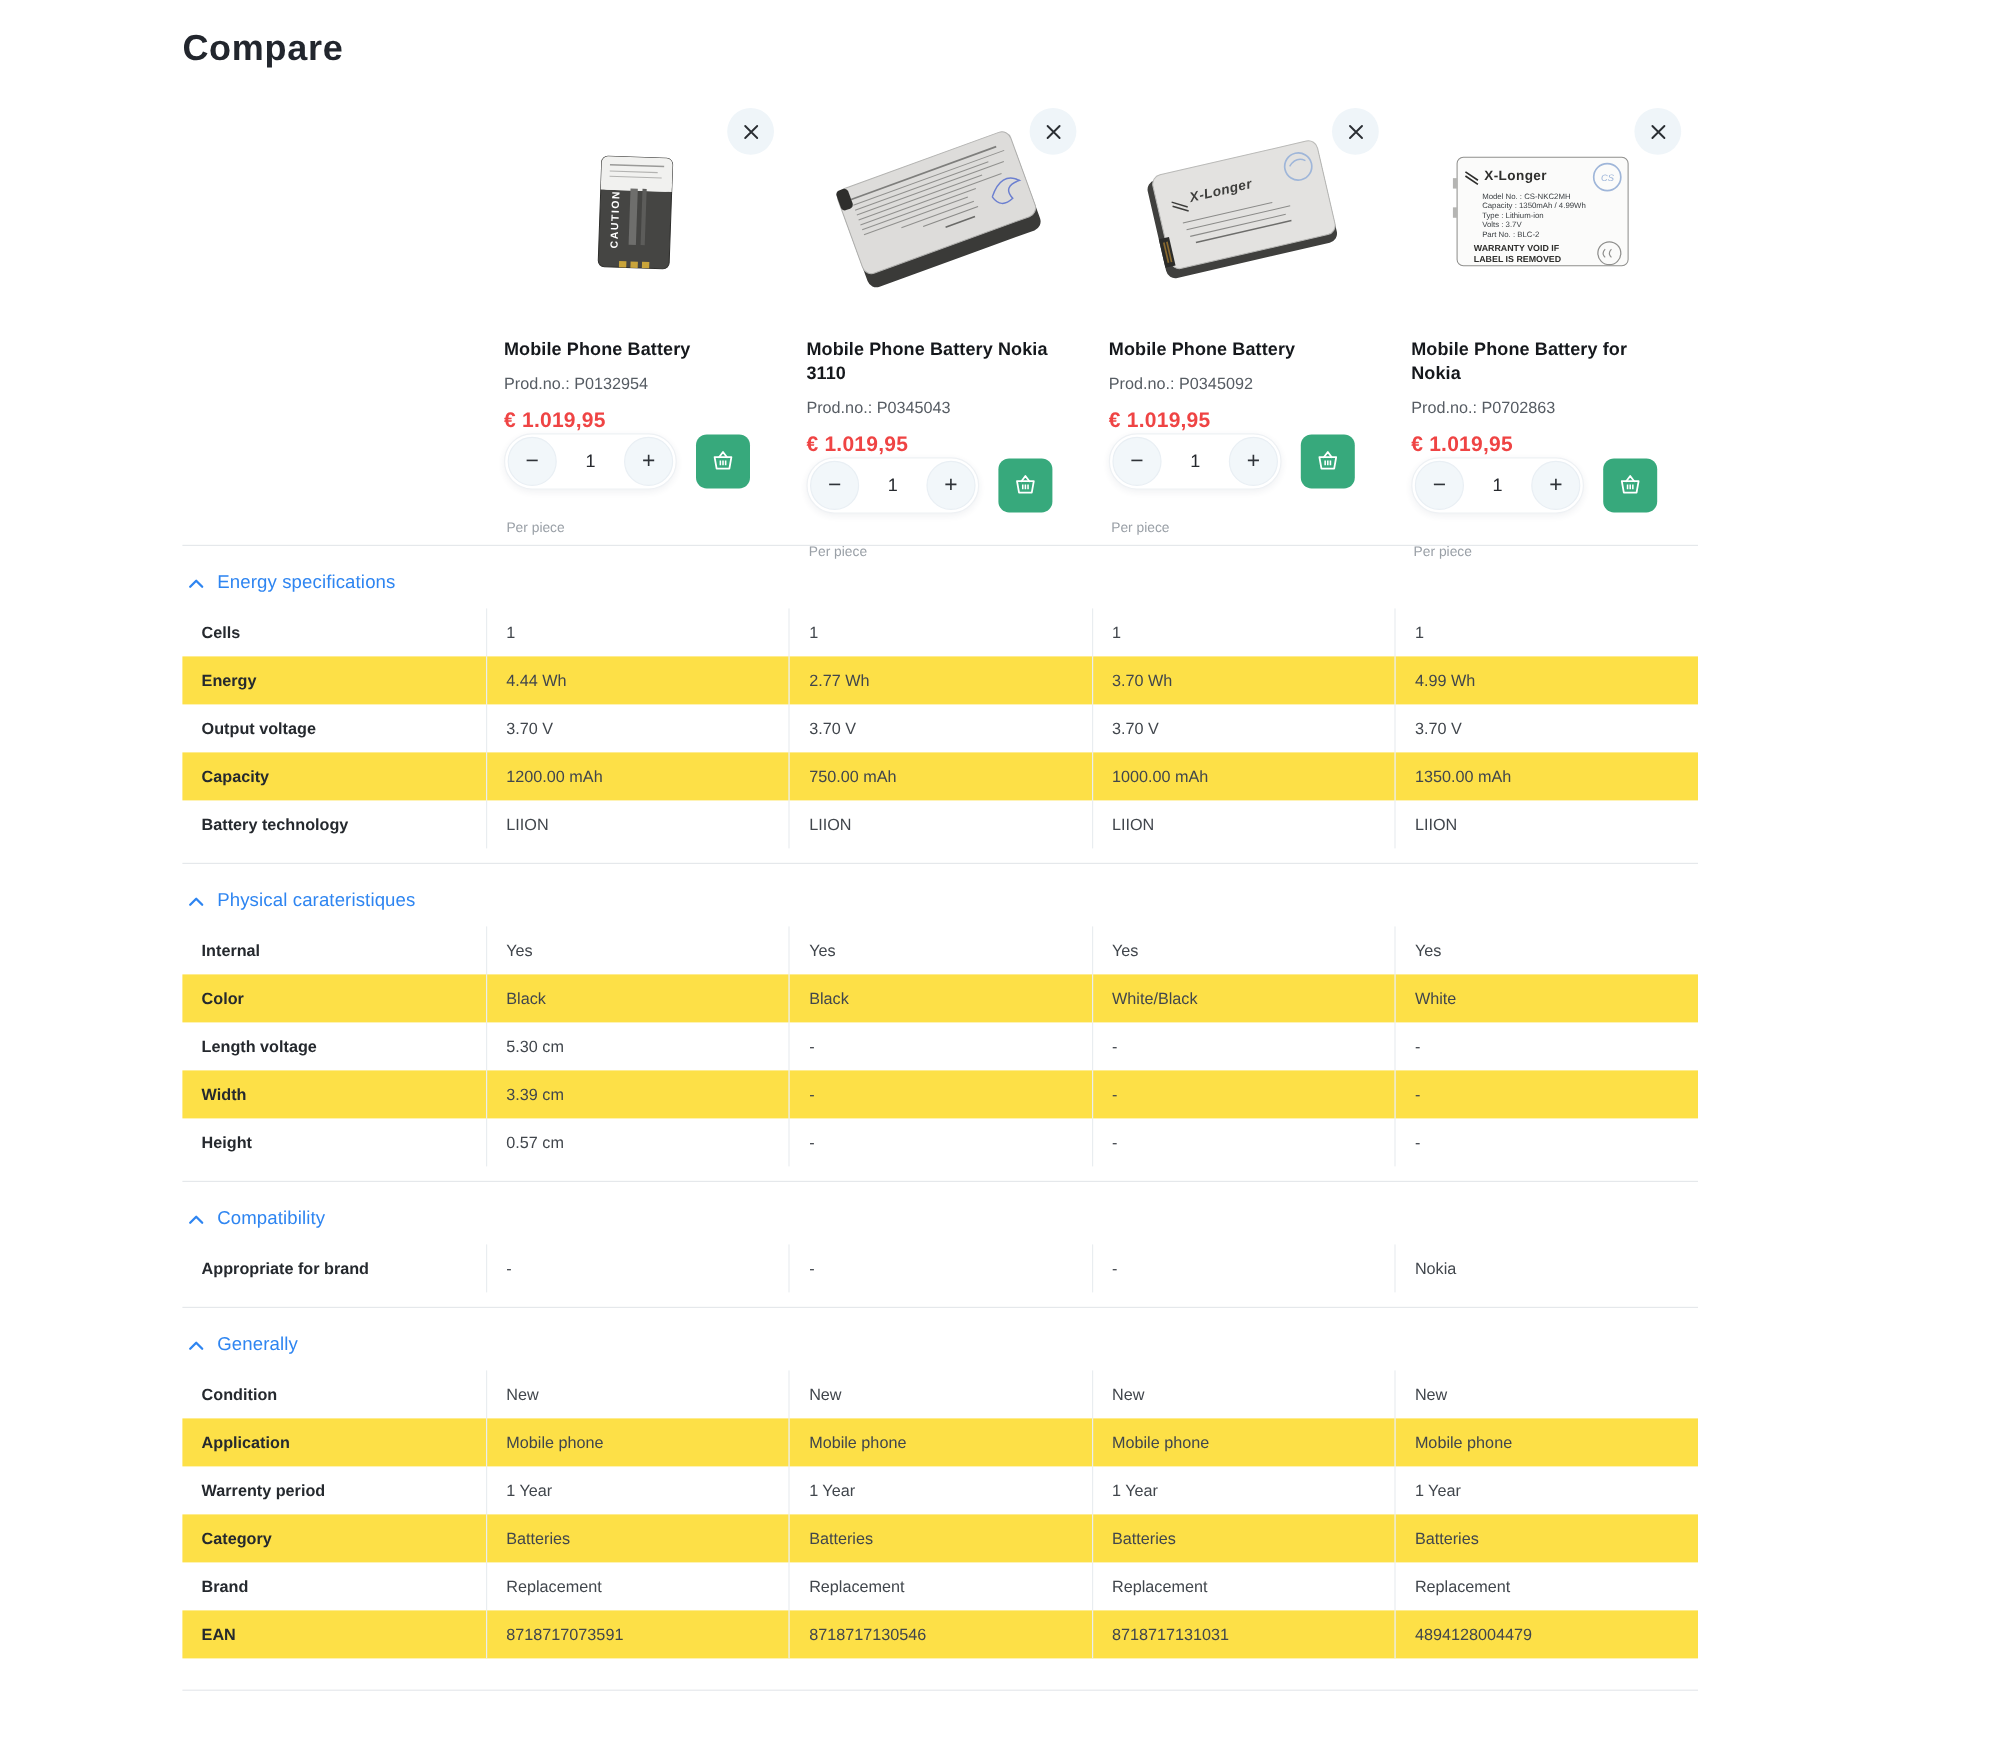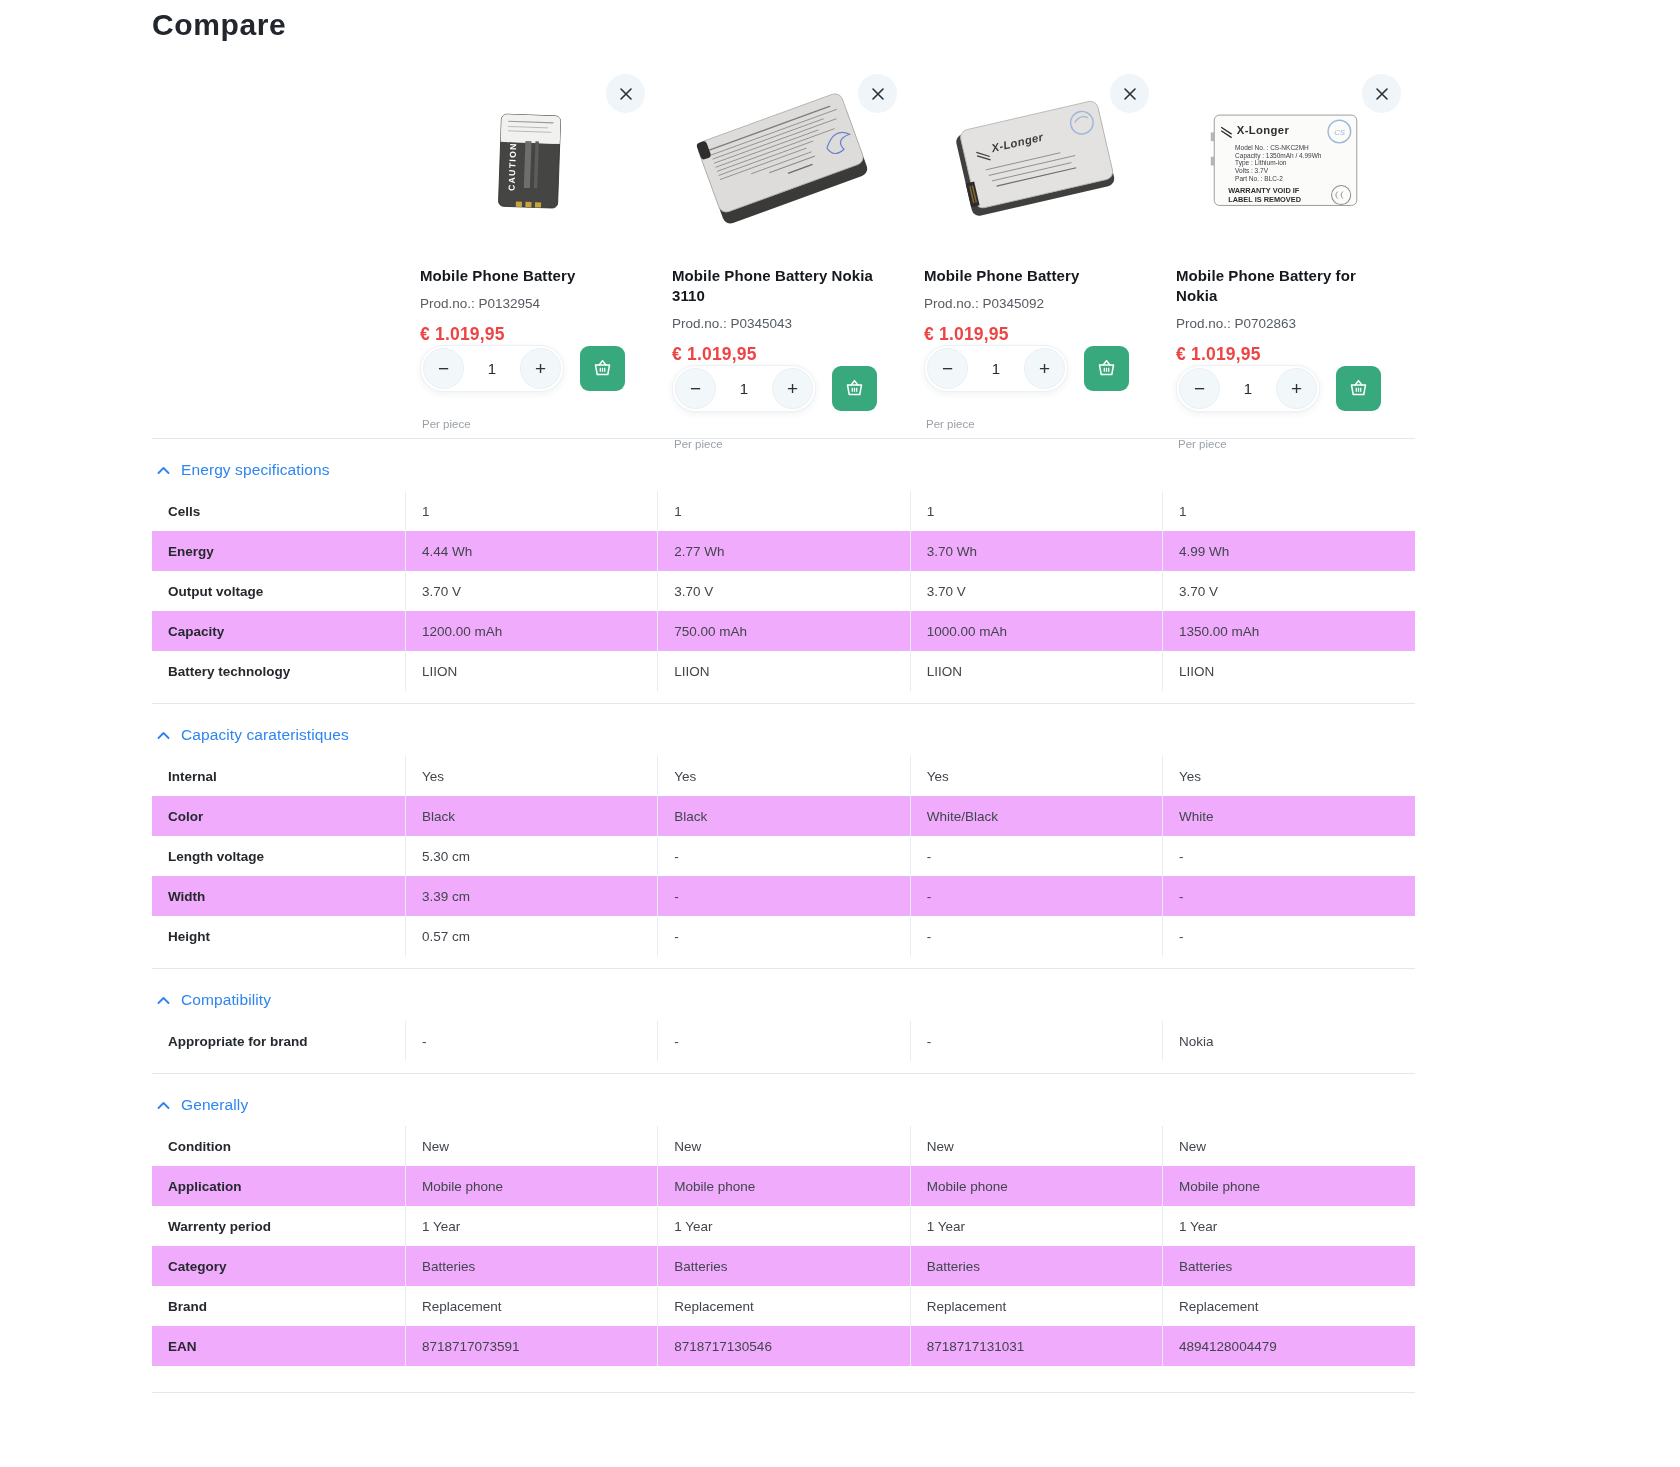--- a/index.html
+++ b/index.html
@@ -2,21 +2,21 @@
 <html><head>
 <meta charset="utf-8">
 <style>
   * { box-sizing: border-box; margin: 0; padding: 0; }
   html,body { background:#ffffff; }
   body {
     width: 1680px; min-height: 1467px;
     font-family: "Liberation Sans", "DejaVu Sans", sans-serif;
     color: #22262b;
   }
-  .wrap { width: 1263px; margin-left: 152px; padding-top: 6px; }
+  .wrap { width: 1263px; margin-left: 152px; padding-top: 22px; }
   h1.page-title {
     font-size: 30px; font-weight: 700; color: #22262d;
     letter-spacing: .6px; margin: 2px 0 32px 0;
   }
 
   
   .cards { display: grid; grid-template-columns: repeat(4, 252px); margin-left: 253px; margin-bottom: 16px; }
   .card { position: relative; height: 348px; padding: 0 18px 0 15px; display: flex; flex-direction: column; }
   .close-btn {
     position: absolute; top: 0; right: 12px; width: 39px; height: 39px;
@@ -47,21 +47,21 @@
   }
   .per-piece { font-size: 11.5px; color: #9aa0a7; margin-top: 26px; padding-left: 2px; }
 
   
   .spec-section { border-top: 1px solid #e5e8eb; padding: 12px 0 12px; }
   .sec-head { display: flex; align-items: center; gap: 11px; padding: 10px 0 12px 5px; cursor: pointer; }
   .sec-title { color: #2e85f1; font-size: 15.5px; font-weight: 400; letter-spacing: .1px; }
   .chev { display: flex; align-items: center; }
   table.spec-table { width: 100%; border-collapse: collapse; table-layout: fixed; }
   table.spec-table tr { height: 40px; }
-  table.spec-table tr.striped { background: #f0abfc; }
+  table.spec-table tr.striped { background: #fde047; }
   td.label-cell { font-size: 13.5px; font-weight: 700; color: #25292e; padding-left: 16px; }
   td.value-cell { font-size: 13.5px; color: #41464c; padding-left: 16px; border-left: 1px solid #e9edf0; }
   .bottom-rule { border-top: 1px solid #e5e8eb; margin-top: 14px; }
 
   svg text { font-family: "Liberation Sans", "DejaVu Sans", sans-serif; }
 </style>
 </head>
 <body>
 
 <div class="wrap">
@@ -320,21 +320,21 @@
     </table>
   </section>
 
   <section class="spec-section">
     <h2 class="sec-head">
       <span class="chev">
         <svg width="13" height="9" viewBox="0 0 13 9">
               <polyline points="1.5,7 6.5,2 11.5,7" fill="none" stroke="#2e85f1" stroke-width="1.9" stroke-linecap="round" stroke-linejoin="round"></polyline>
             </svg>
       </span>
-      <span class="sec-title">Capacity carateristiques</span>
+      <span class="sec-title">Physical carateristiques</span>
     </h2>
     <table class="spec-table">
       <colgroup>
             <col style="width:253px">
             <col style="width:252px">
             <col style="width:252px">
             <col style="width:252px">
             <col style="width:252px">
           </colgroup>
       <tbody>

